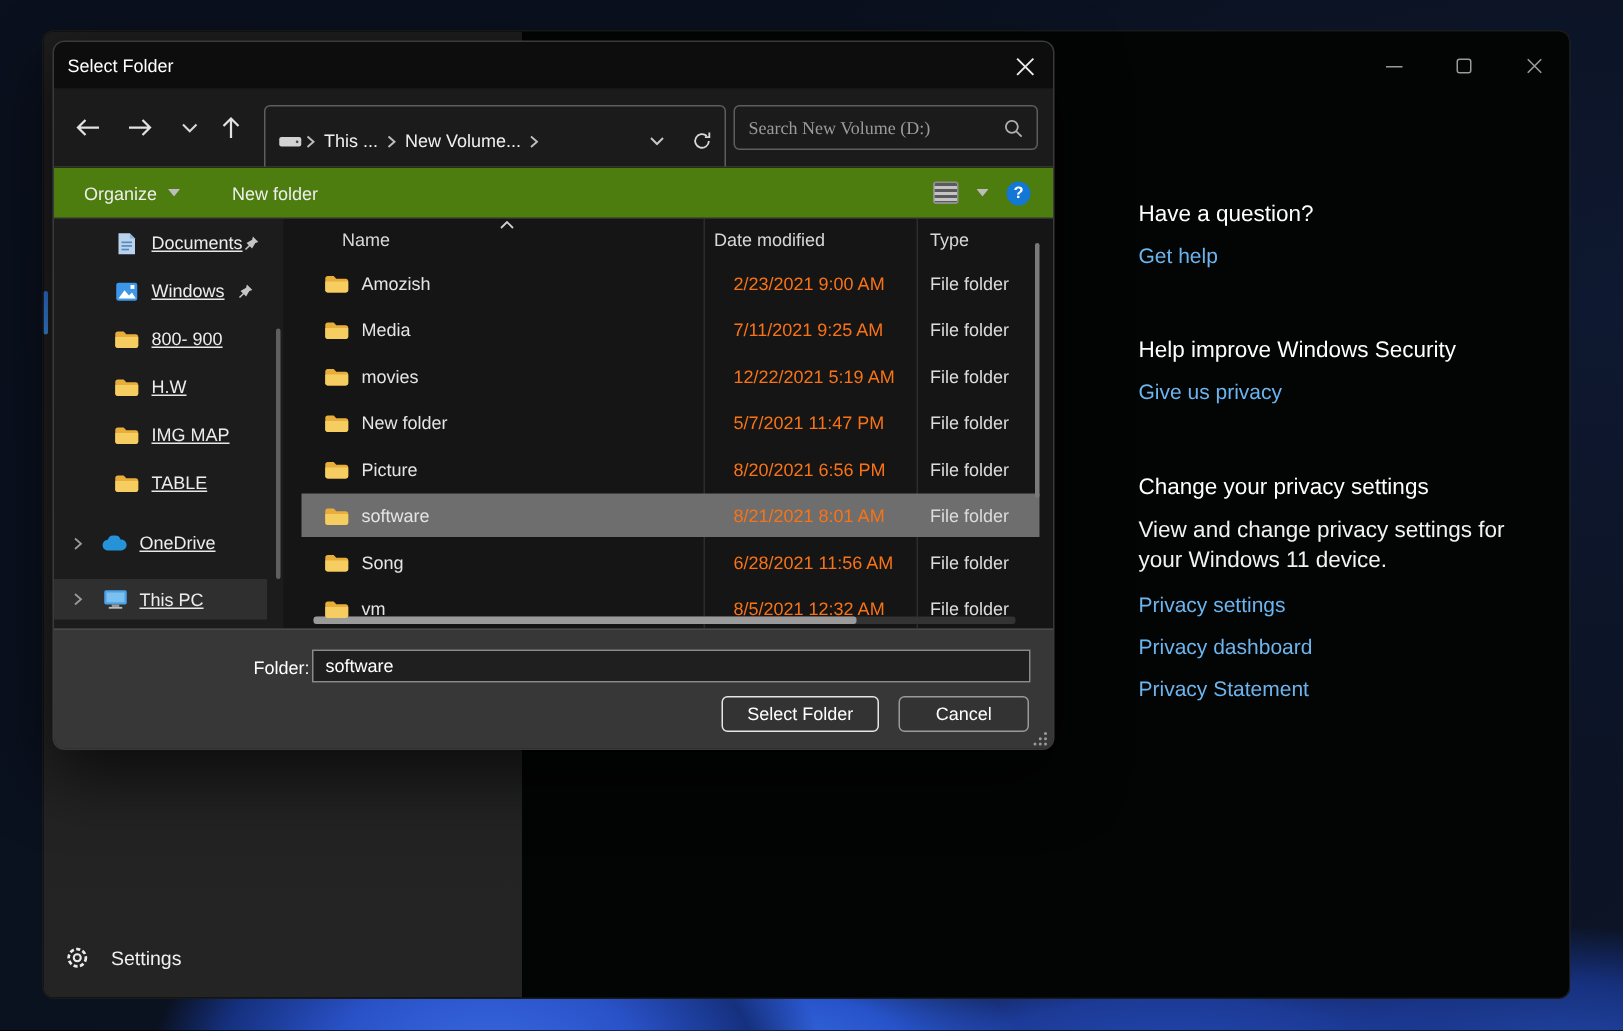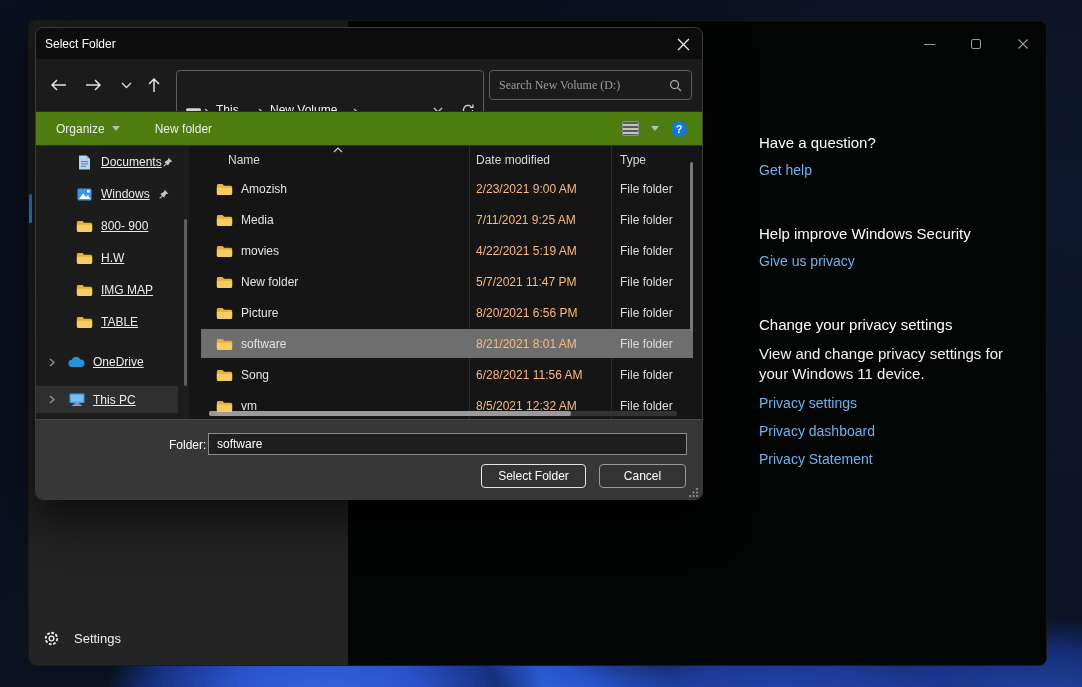--- a/index.html
+++ b/index.html
@@ -40,21 +40,21 @@
     overflow:hidden; background:#1b1b1b; box-shadow:0 18px 45px rgba(0,0,0,.65); border:1px solid #3a3a3a; }
   .dlg-titlebar { position:relative; height:31px; background:#0d0d0d; display:flex; align-items:center; }
   .dlg-title { font-size:12px; color:#ffffff; margin-left:9px; }
   .dlg-close { position:absolute; right:10px; top:7px; width:18px; height:18px; display:flex; align-items:center; justify-content:center; cursor:default; }
 
   .nav-row { position:relative; height:52px; background:#1b1b1b; }
   .nav-btn { position:absolute; top:16px; width:22px; height:20px; display:flex; align-items:center; justify-content:center; cursor:default; }
   .nav-back { left:11px; } .nav-fwd { left:46px; } .nav-recent { left:79px; } .nav-up { left:107px; }
 
   .crumb-box { position:absolute; left:140px; top:11px; width:308px; height:48px; border:1px solid #5e5e5e;
-    border-radius:4px; display:flex; align-items:flex-end; padding:0 8px; }
+    border-radius:4px; display:flex; align-items:center; padding:0 8px; }
   .crumb-seg { font-size:12px; color:#f0f0f0; margin:0 4px; cursor:default; white-space:nowrap; }
   .crumb-chev { margin:0 2px; display:flex; align-items:center; }
   .crumb-right { margin-left:auto; display:flex; align-items:center; gap:18px; }
 
   .search-box { position:absolute; left:453px; top:11px; width:203px; height:30px; border:1px solid #5e5e5e;
     border-radius:4px; display:flex; align-items:center; padding:0 9px; }
   .search-box input { flex:1; background:transparent; border:none; outline:none; color:#d8d8d8;
     font-size:12px; font-family:Liberation Serif, serif; }
   .search-box input::placeholder { color:#9b9b9b; }
 
@@ -88,21 +88,21 @@
   .lh-name { width:280px; padding-left:39px; cursor:default; }
   .lh-date { width:142px; padding-left:7px; cursor:default; }
   .lh-type { flex:1; padding-left:9px; cursor:default; }
   .sort-caret { position:absolute; left:144px; top:1px; }
 
   .lrow { position:relative; height:31px; display:flex; align-items:center; font-size:12px; color:#e4e4e4; cursor:default; }
   .lrow.selected::before { content:""; position:absolute; left:12px; right:9px; top:1px; bottom:1px; background:#6e6e6e; }
   .lrow > div { position:relative; z-index:1; }
   .c-name { width:280px; display:flex; align-items:flex-end; padding-left:27px; }
   .c-name .fname { margin-left:8px; }
-  .c-date { width:142px; padding-left:7px; color:#fdba74; }
+  .c-date { width:142px; padding-left:20px; color:#f97316; }
   .c-type { flex:1; padding-left:9px; color:#dcdcdc; }
 
   .v-scroll { position:absolute; right:9px; top:16px; width:3px; height:170px; background:#7a7a7a; border-radius:2px; }
   .h-scroll-track { position:absolute; left:20px; right:25px; bottom:3px; height:5px; background:#333333; border-radius:2px; }
   .h-scroll-thumb { position:absolute; left:0; top:0; width:362px; height:5px; background:#9a9a9a; border-radius:2px; }
 
   .footer { position:relative; height:82px; background:#373737; border-top:1px solid #4a4a4a; }
   .folder-label { position:absolute; left:133px; top:18px; font-size:12px; color:#ffffff; }
   .folder-input { position:absolute; left:172px; top:13px; width:479px; height:22px; background:#1f1f1f;
     border:1px solid #8a8a8a; color:#ffffff; font-size:12px; font-family:"Liberation Sans",sans-serif; padding:0 8px; outline:none; }
@@ -410,21 +410,21 @@
   <div class="lrow">
     <div class="c-name">
       <span class="ficon">
         <svg width="17" height="13" viewBox="0 0 20 15">
                     <path d="M1 3 C1 1.9 1.8 1.1 3 1.1 h4.6 l2 2 H17 c1.2 0 2 .8 2 2 V12 c0 1.2-.8 2-2 2 H3 c-1.2 0-2-.8-2-2 Z" fill="#e9ae3a"></path>
                     <path d="M1 5.4 h18 V12 c0 1.2-.8 2-2 2 H3 c-1.2 0-2-.8-2-2 Z" fill="#f6cd60"></path>
                   </svg>
       </span>
       <span class="fname">movies</span>
     </div>
-    <div class="c-date">4/22/2021 5:19 AM</div>
+    <div class="c-date">12/22/2021 5:19 AM</div>
     <div class="c-type">File folder</div>
   </div>
 
   <div class="lrow">
     <div class="c-name">
       <span class="ficon">
         <svg width="17" height="13" viewBox="0 0 20 15">
                     <path d="M1 3 C1 1.9 1.8 1.1 3 1.1 h4.6 l2 2 H17 c1.2 0 2 .8 2 2 V12 c0 1.2-.8 2-2 2 H3 c-1.2 0-2-.8-2-2 Z" fill="#e9ae3a"></path>
                     <path d="M1 5.4 h18 V12 c0 1.2-.8 2-2 2 H3 c-1.2 0-2-.8-2-2 Z" fill="#f6cd60"></path>
                   </svg>

